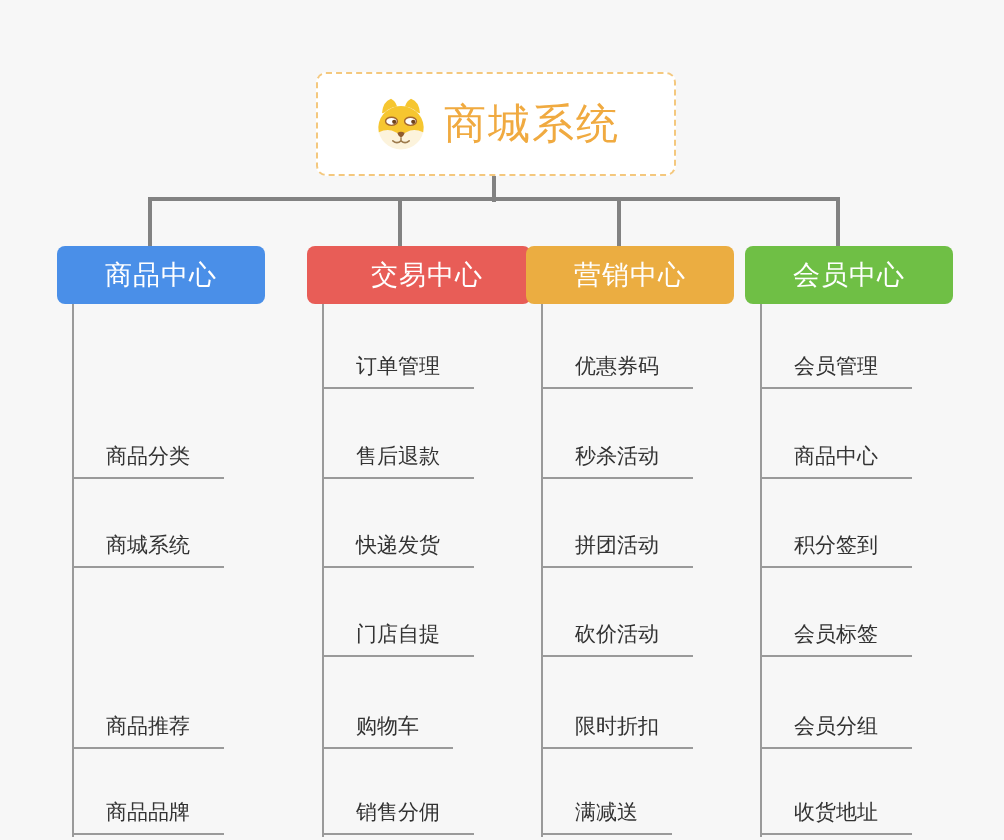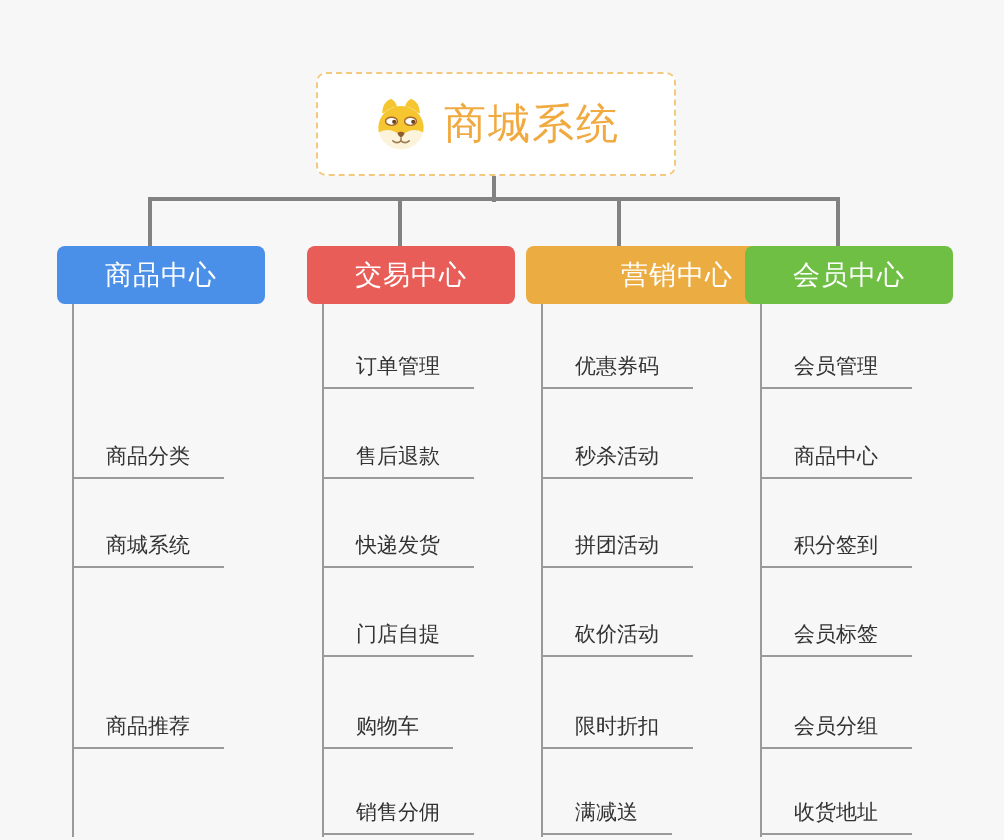--- a/index.html
+++ b/index.html
@@ -104,35 +104,36 @@
     </span>
     <span class="root-title" style="color: rgb(240, 170, 64);">商城系统</span>
   </div>
 
   <div class="branch b0">
     <div class="branch-header" style="background: rgb(74, 143, 232);">商品中心</div>
     <div class="spine"></div>
     <span class="branch-item i1">商品分类</span>
     <span class="branch-item i2">商城系统</span>
     <span class="branch-item i4">商品推荐</span>
+    <span class="branch-item i5">商品品牌</span>
   </div>
 
   <div class="branch b1">
-    <div class="branch-header" style="background: rgb(232, 93, 87);">交易中心</div>
+    <div class="branch-header" style="background: rgb(232, 93, 87); padding-left: 16px;">交易中心</div>
     <div class="spine"></div>
     <span class="branch-item i0">订单管理</span>
     <span class="branch-item i1">售后退款</span>
     <span class="branch-item i2">快递发货</span>
     <span class="branch-item i3">门店自提</span>
     <span class="branch-item i4">购物车</span>
     <span class="branch-item i5">销售分佣</span>
   </div>
 
   <div class="branch b2">
-    <div class="branch-header" style="background: rgb(235, 173, 65); padding-left: 47px;">营销中心</div>
+    <div class="branch-header" style="background: rgb(235, 173, 65);">营销中心</div>
     <div class="spine"></div>
     <span class="branch-item i0">优惠券码</span>
     <span class="branch-item i1">秒杀活动</span>
     <span class="branch-item i2">拼团活动</span>
     <span class="branch-item i3">砍价活动</span>
     <span class="branch-item i4">限时折扣</span>
     <span class="branch-item i5">满减送</span>
   </div>
 
   <div class="branch b3">

